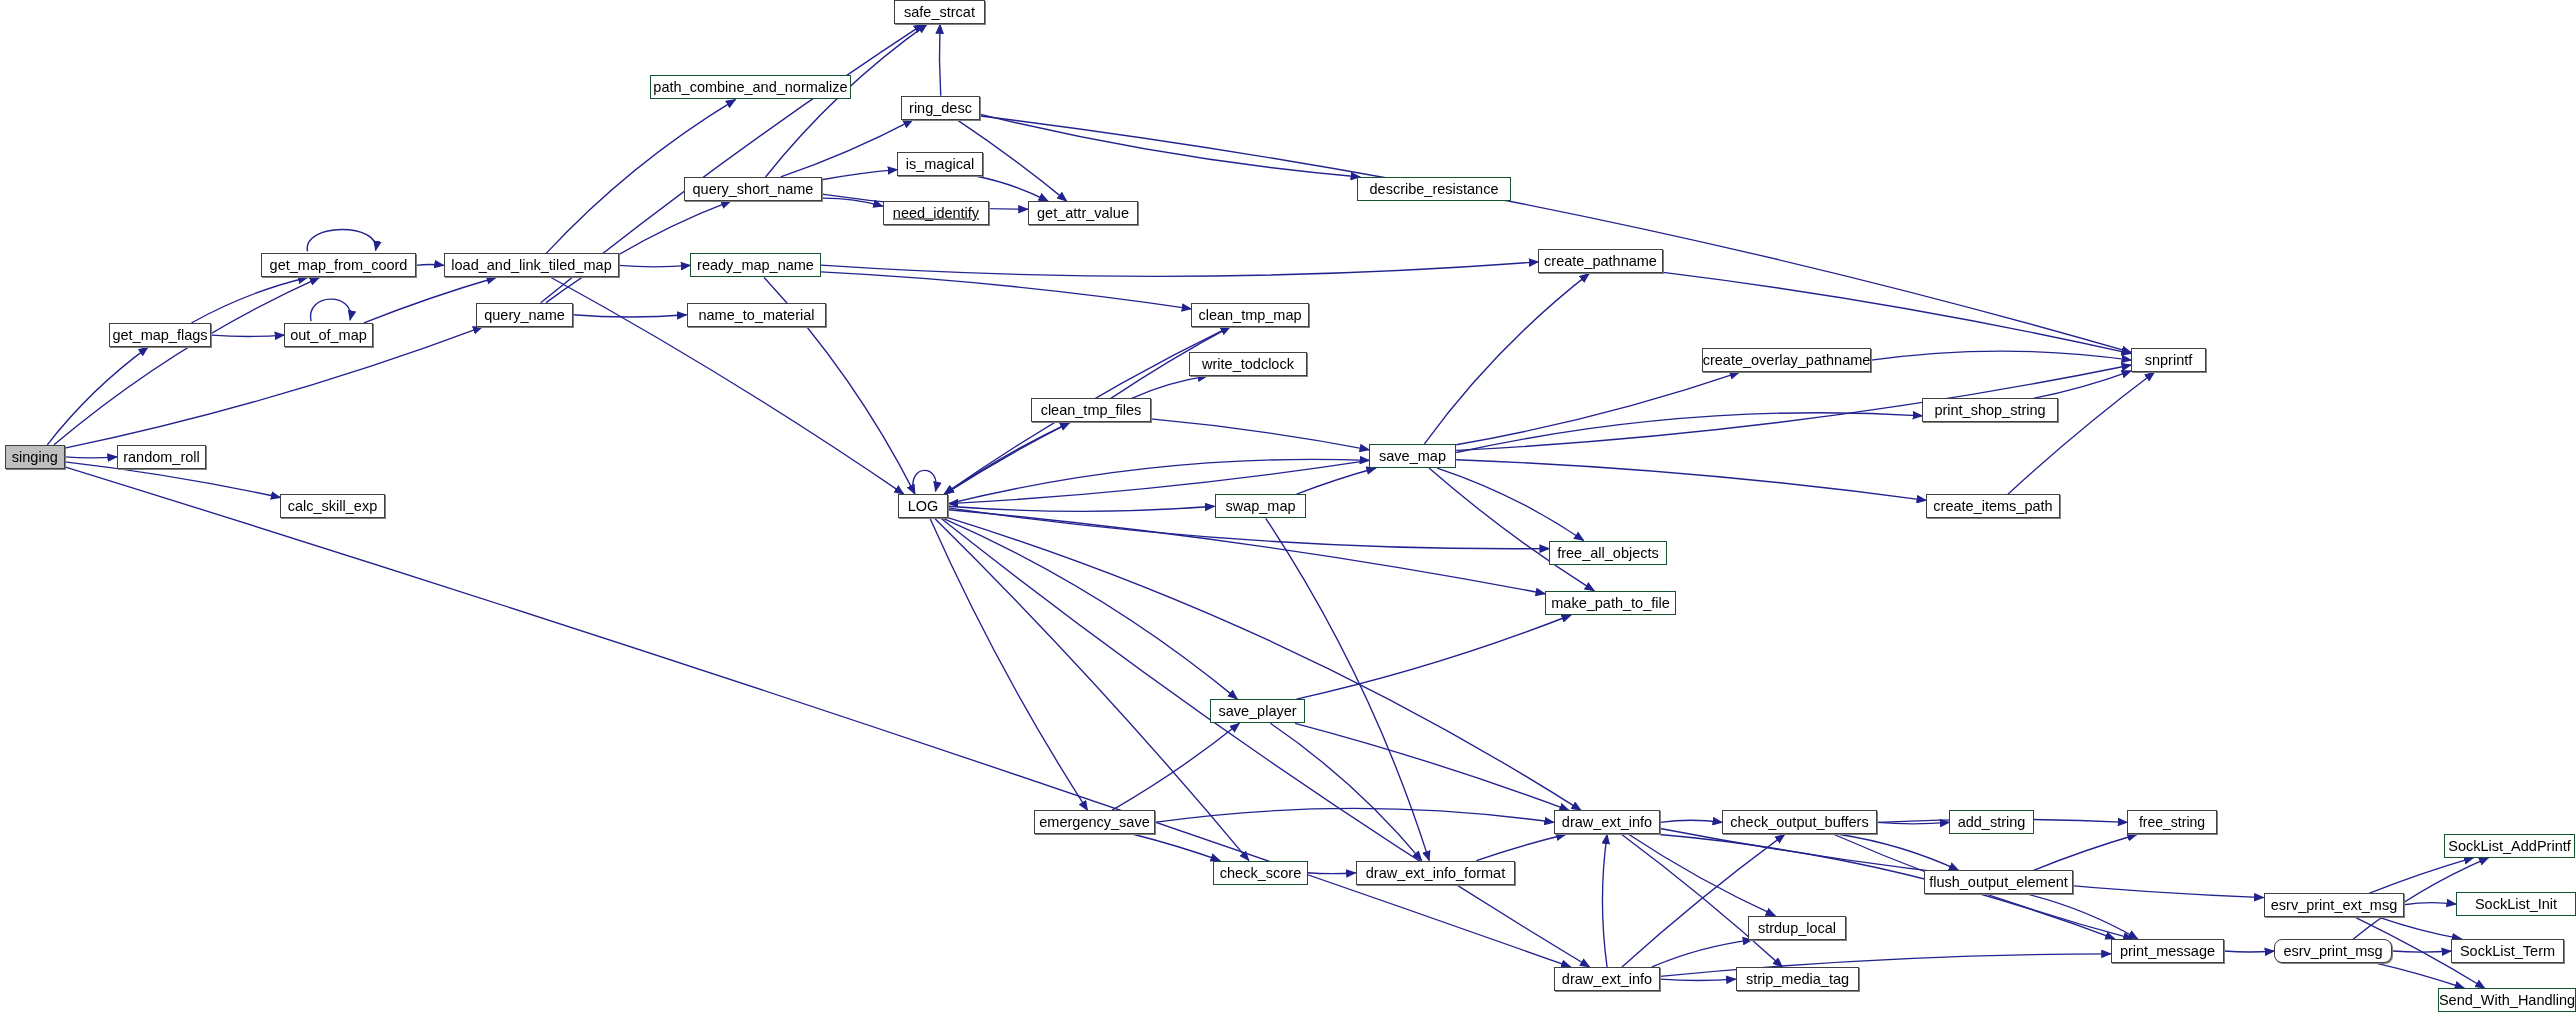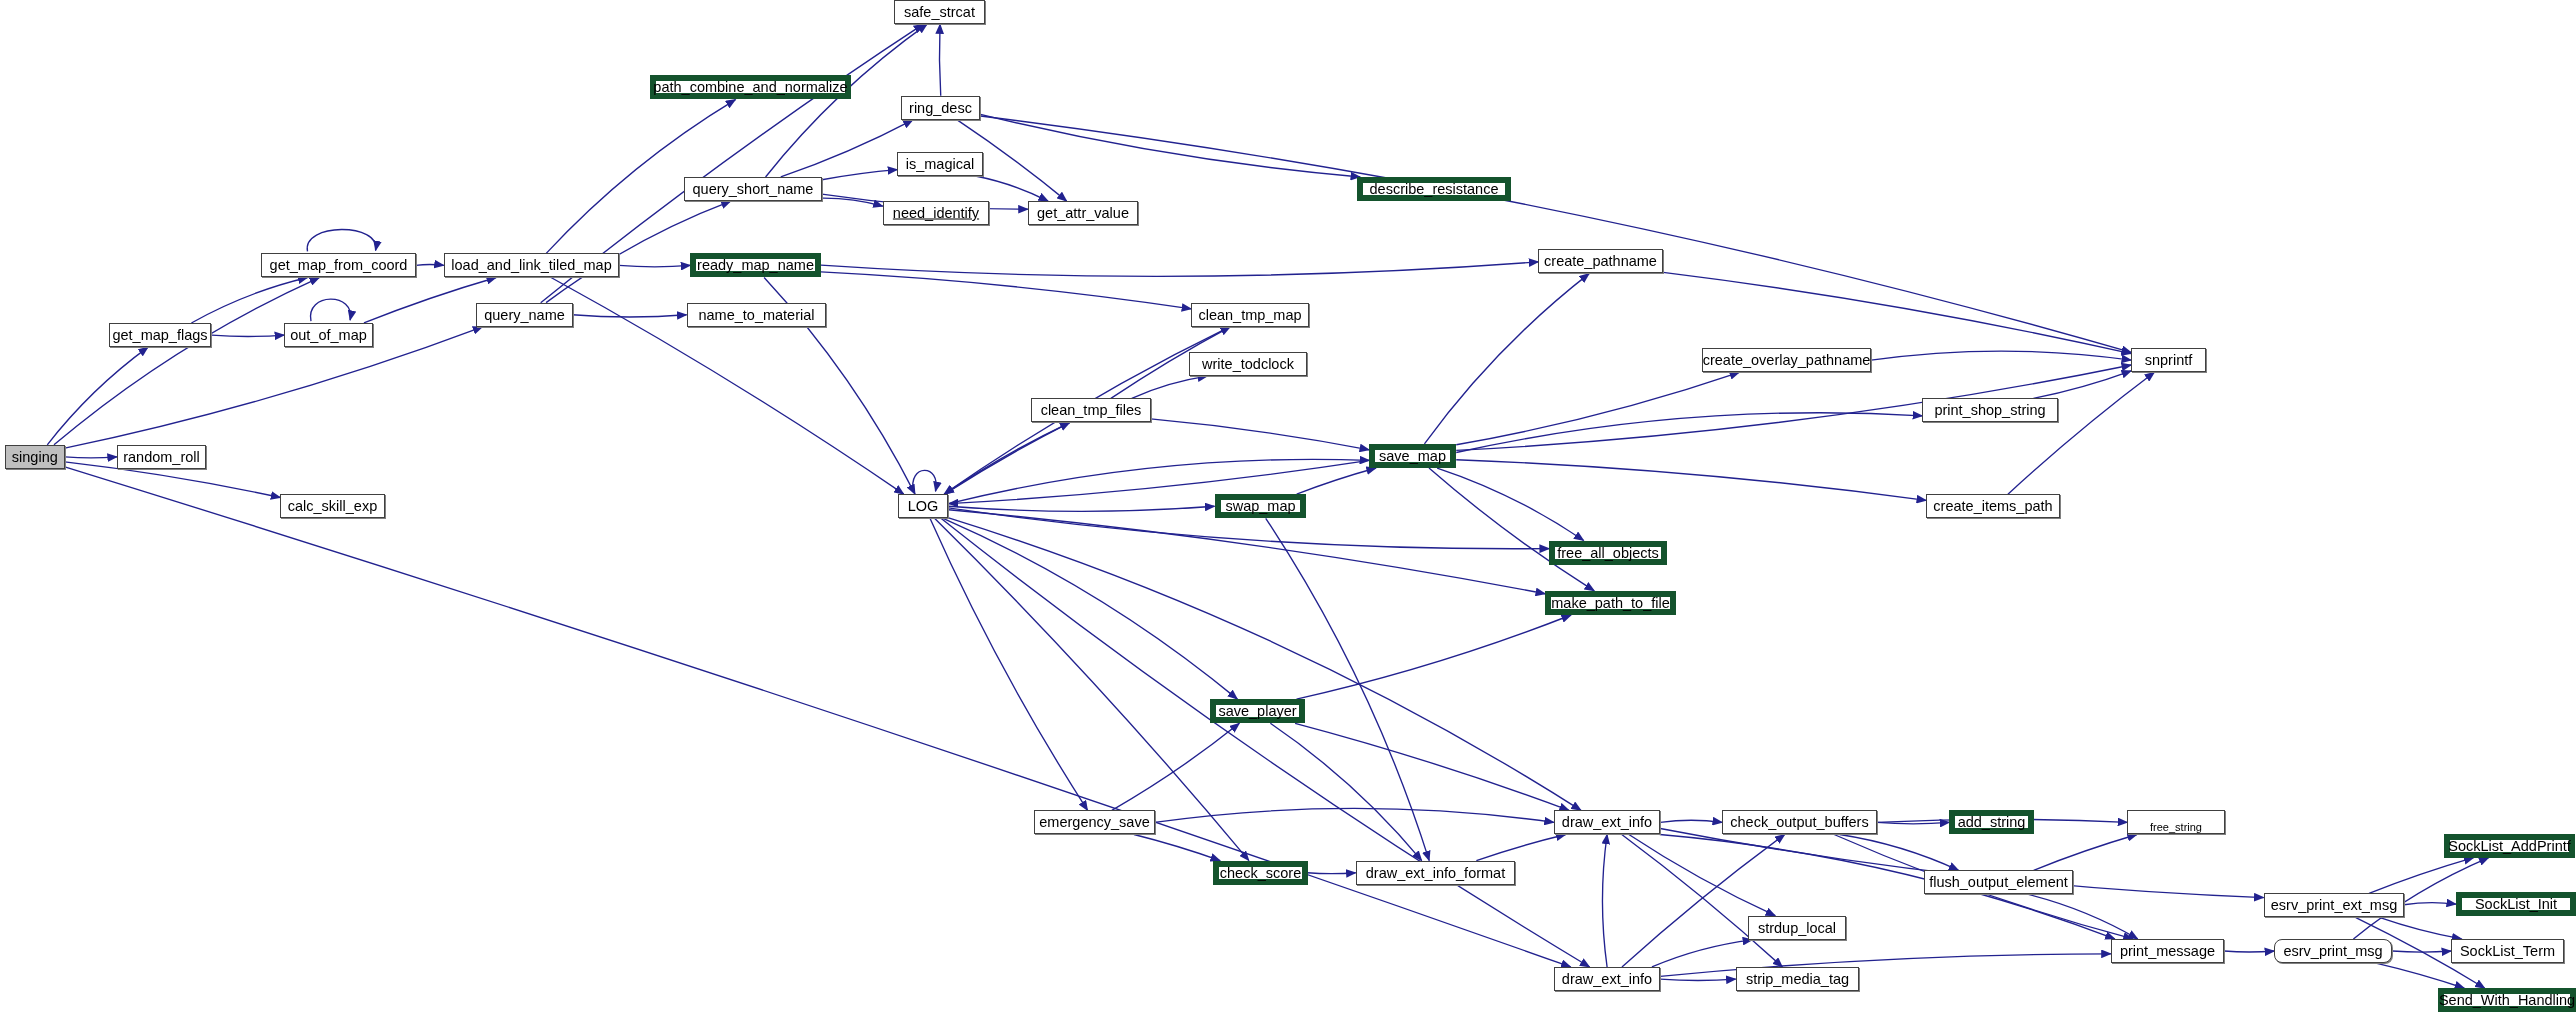--- a/index.html
+++ b/index.html
@@ -35,21 +35,21 @@
     background: #ffffff;
     border: 1px solid #404040;
     color: #000000;
     font-family: "Liberation Sans", sans-serif;
     white-space: nowrap;
     line-height: 1;
     letter-spacing: 0px;
     box-shadow: 1px 1px 0 0 #808080;
   }
   .node.red {
-    border: 6px solid #14532d;
+    border: 1px solid #14532d;
     box-shadow: none;
   }
   .node.root {
     background: #bfbfbf;
     border: 1px solid #404040;
   }
   .node-label {
     display: block;
     padding: 0 3.9px;
     transform: translateY(-0.5px);
@@ -263,21 +263,21 @@
       </div>
       <div class="node" style="left: 1554px; top: 810px; width: 106px; height: 24px; font-size: 14.5px;">
         <span class="node-label">draw_ext_info</span>
       </div>
       <div class="node" style="left: 1722px; top: 810px; width: 155px; height: 24px; font-size: 14.5px;">
         <span class="node-label">check_output_buffers</span>
       </div>
       <div class="node red" style="left: 1949px; top: 810px; width: 85px; height: 24px; font-size: 14.5px;">
         <span class="node-label">add_string</span>
       </div>
-      <div class="node" style="left: 2127px; top: 810px; width: 98px; height: 24px; font-size: 11px; align-items: flex-end;">
+      <div class="node" style="left: 2127px; top: 810px; width: 90px; height: 24px; font-size: 14px;">
         <span class="node-label">free_string</span>
       </div>
       <div class="node red" style="left: 2444px; top: 834px; width: 131px; height: 24px; font-size: 14.5px;">
         <span class="node-label">SockList_AddPrintf</span>
       </div>
       <div class="node red" style="left: 1213px; top: 861px; width: 95px; height: 24px; font-size: 14.5px;">
         <span class="node-label">check_score</span>
       </div>
       <div class="node" style="left: 1356px; top: 861px; width: 159px; height: 24px; font-size: 14.5px;">
         <span class="node-label">draw_ext_info_format</span>

